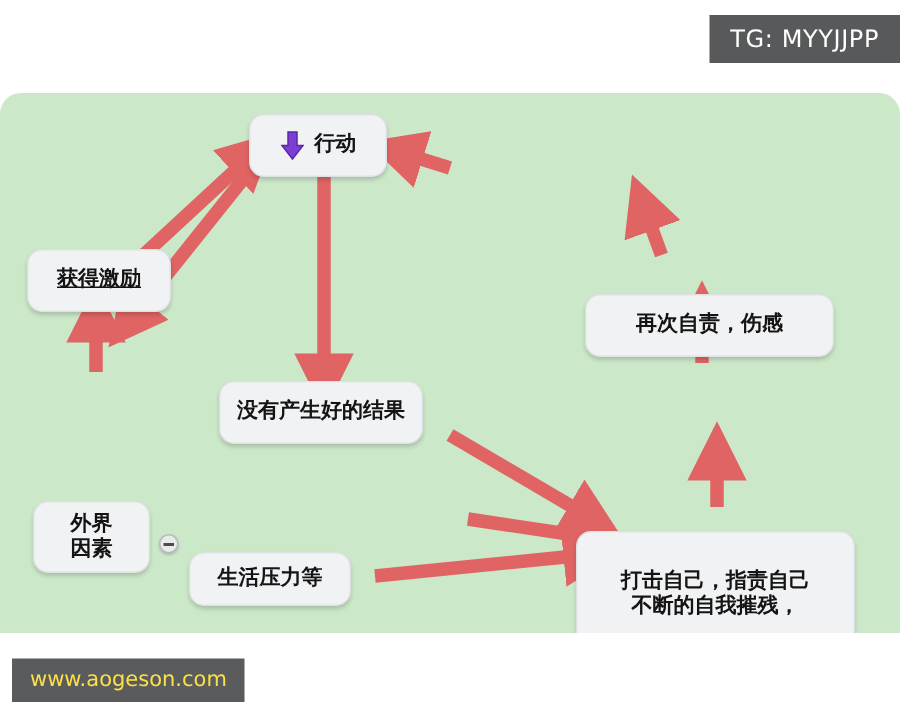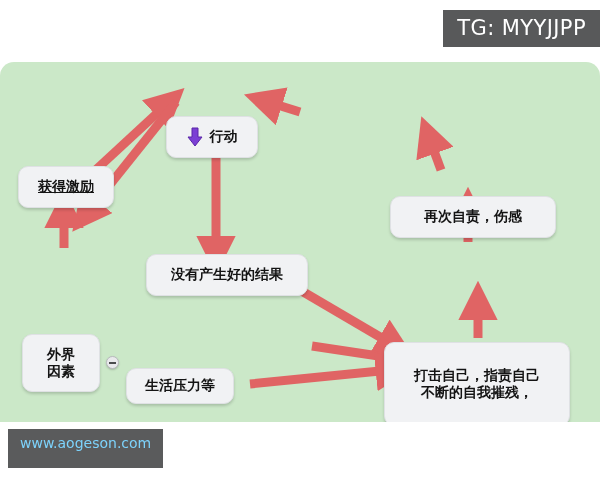--- a/index.html
+++ b/index.html
@@ -8,30 +8,30 @@
     background: #ffffff;
     font-family: "DejaVu Sans", "Liberation Sans", sans-serif;
     overflow: hidden;
   }
   #root { position: relative; width: 600px; height: 480px; background:#fff; }
 
   
   .tg-tag {
     position: absolute; right: 0px; top: 10px;
     background: #58595a; color: #ffffff;
-    font-size: 21px; letter-spacing: .4px;
+    font-size: 16px; letter-spacing: .4px;
     padding: 6px 14px 7px 14px;
     white-space: nowrap;
   }
 
   
   .watermark {
     position: absolute; left: 8px; bottom: 12px;
-    background: #5a5b5c; color: #7dd3fc;
-    font-size: 14px; padding: 6px 12px 17px 12px;
+    background: #5a5b5c; color: #fde047;
+    font-size: 14px; padding: 6px 12px 7px 12px;
     white-space: nowrap;
   }
 
   
   .canvas {
     position: absolute; left: 0px; top: 62px;
     width: 600px; height: 360px;
     background: #cbe8c8;
     border-radius: 14px 14px 0 0;
     overflow: hidden;
@@ -131,48 +131,48 @@
         <line x1="250" y1="322" x2="390" y2="308"></line>
 
         <line x1="478" y1="276" x2="478" y2="244"></line>
 
         <line x1="468" y1="180" x2="468" y2="150"></line>
 
         <line x1="441" y1="108" x2="430" y2="78"></line>
       </g>
     </svg>
 
-    <div class="node action" style="left:166px; top:14px; width:92px; height:42px;margin-top:40px;">
+    <div class="node action" style="left:166px; top:14px; width:92px; height:42px;">
       <svg class="arrow-down-icon" width="16" height="20" viewBox="0 0 16 20">
         <path d="M5 1 h6 v9 h4 L8 19 L1 10 h4 z" fill="#7b3fd4" stroke="#5a27a8" stroke-width="1"></path>
       </svg>
       <span class="txt">行动</span>
     </div>
 
 
     <div class="node" style="left:390px; top:108px; width:166px; height:42px;margin-top:26px;">
       <span class="txt">再次自责，伤感</span>
     </div>
 
 
-    <div class="node" style="left:384px; top:280px; width:186px; height:84px;">
+    <div class="node" style="left:384px; top:292px; width:186px; height:84px;">
       <span class="txt">打击自己，指责自己
 不断的自我摧残，</span>
     </div>
 
     <div class="node" style="left:18px; top:104px; width:96px; height:42px;text-decoration:underline;">
       <span class="txt">获得激励</span>
     </div>
 
 
-    <div class="node" style="left:146px; top:192px; width:162px; height:42px;">
+    <div class="node" style="left:146px; top:192px; width:136px; height:42px;">
       <span class="txt">没有产生好的结果</span>
     </div>
 
-    <div class="node" style="left:22px; top:272px; width:78px; height:58px;">
+    <div class="node" style="left:22px; top:272px; width:78px; height:48px;">
       <span class="txt">外界
 因素</span>
     </div>
 
     <div class="collapse-dot" style="left:106px; top:294px;">
       <i></i>
     </div>
 
 
     <div class="node" style="left:126px; top:306px; width:108px; height:36px;">

